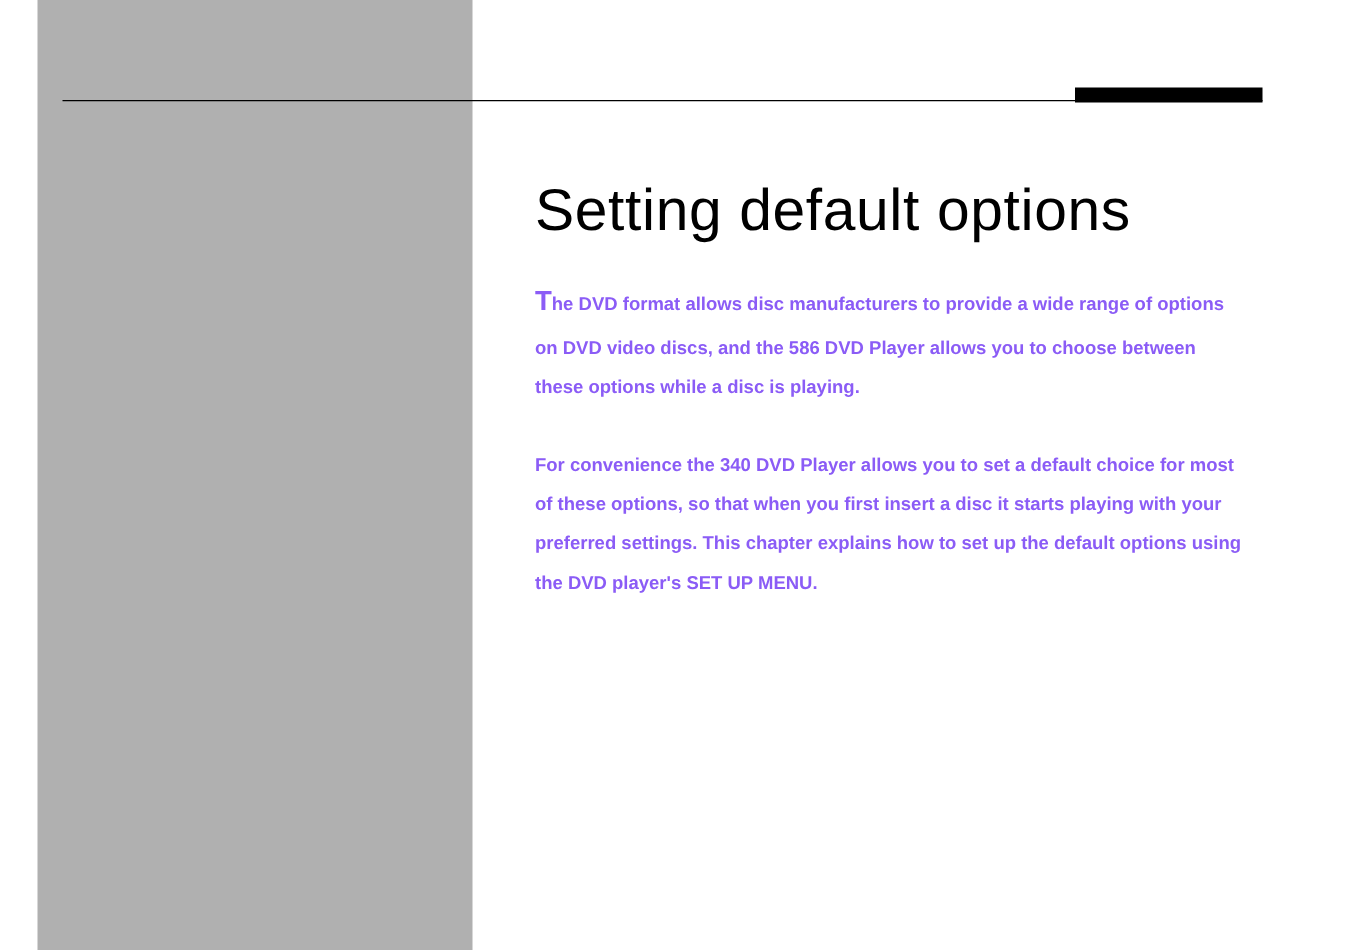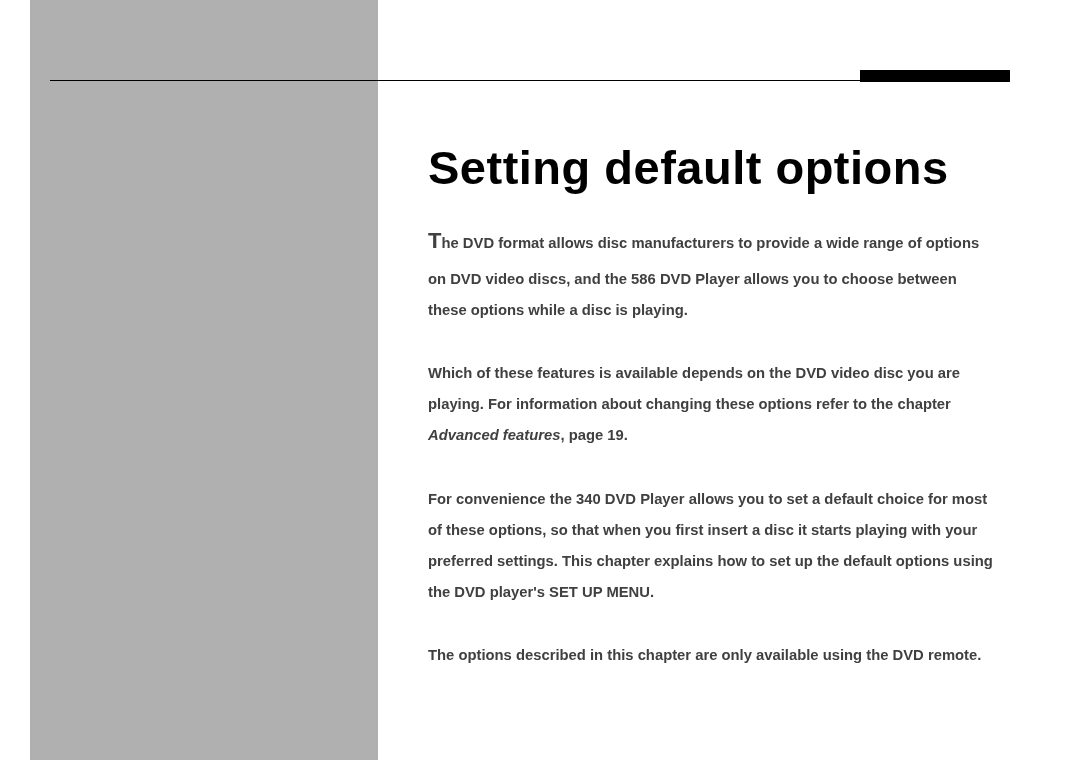--- a/index.html
+++ b/index.html
@@ -37,30 +37,30 @@
       top: 70px;
       width: 150px;
       height: 12px;
       background: #000;
     }
     .heading {
       position: absolute;
       left: 428px;
       top: 140px;
       font-size: 47px;
-      font-weight: bold;
+      font-weight: normal;
       letter-spacing: 0.5px;
       color: #000;
     }
     .body-text {
       position: absolute;
       left: 428px;
       top: 218px;
       width: 570px;
-      color: #404040;
+      color: #8b5cf6;
     }
     .para {
       font-size: 14.8px;
       font-weight: bold;
       line-height: 2.1;
       margin-bottom: 32px;
     }
     .dropcap {
       font-size: 22px;
       font-weight: bold;
@@ -75,18 +75,14 @@
 <div class="left-panel"></div>
 <div class="rule-line"></div>
 <div class="tab-mark"></div>
 
 <h1 class="heading">Setting default options</h1>
 
 <div class="body-text">
   <p class="para">
     <span class="dropcap">T</span><span>he DVD format allows disc manufacturers to provide a wide range of options on DVD video discs, and the 586 DVD Player allows you to choose between these options while a disc is playing.</span>
   </p>
-  <p class="para">
-    <span>Which of these features is available depends on the DVD video disc you are playing. For information about changing these options refer to the chapter </span><span class="italic">Advanced features</span><span>, page 19.</span>
-  </p>
   <p class="para">For convenience the 340 DVD Player allows you to set a default choice for most of these options, so that when you first insert a disc it starts playing with your preferred settings. This chapter explains how to set up the default options using the DVD player's SET UP MENU.</p>
-  <p class="para">The options described in this chapter are only available using the DVD remote.</p>
 </div>
 
 </body></html>

